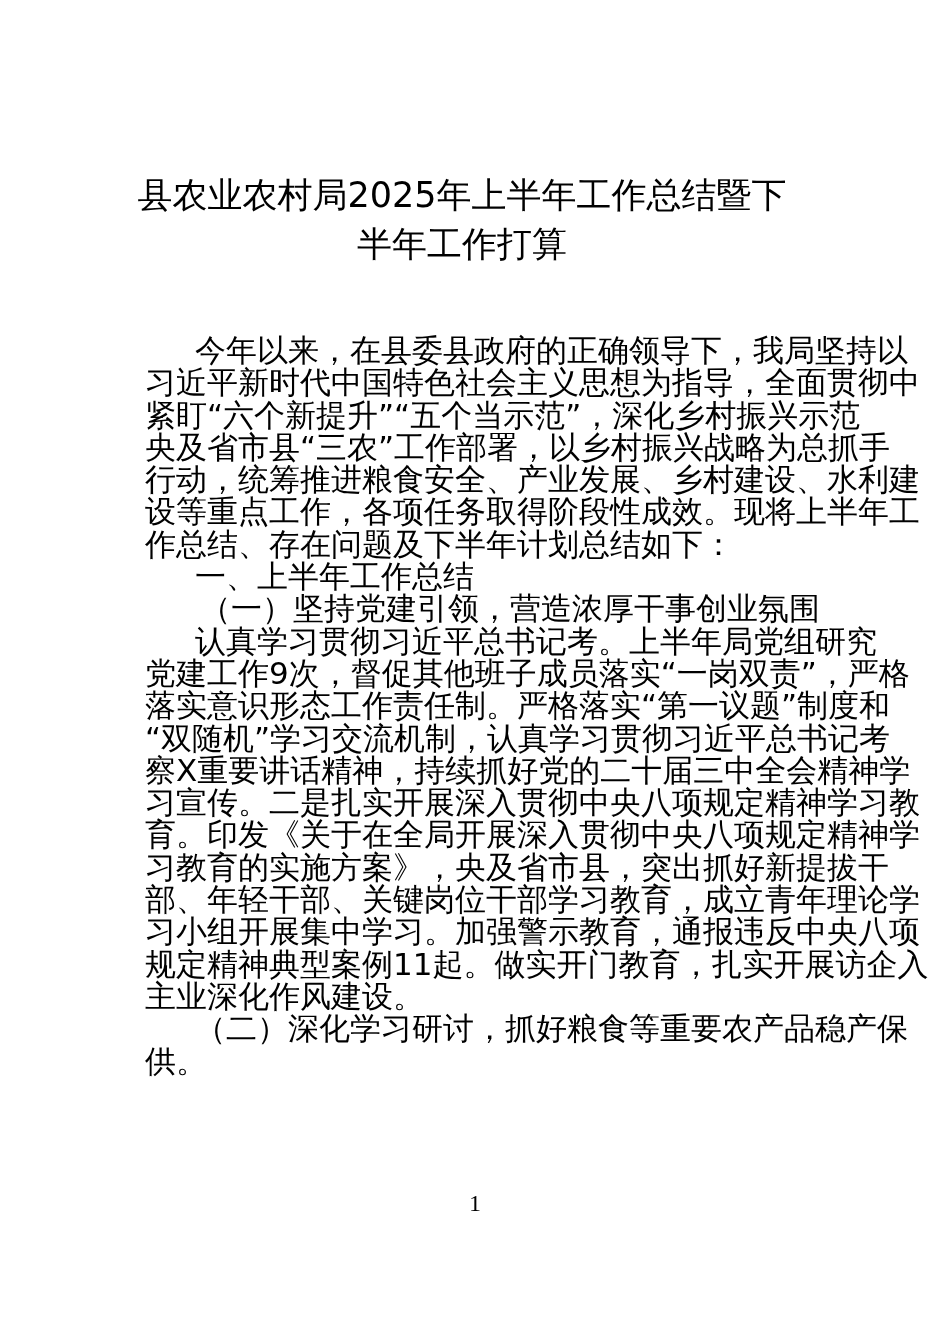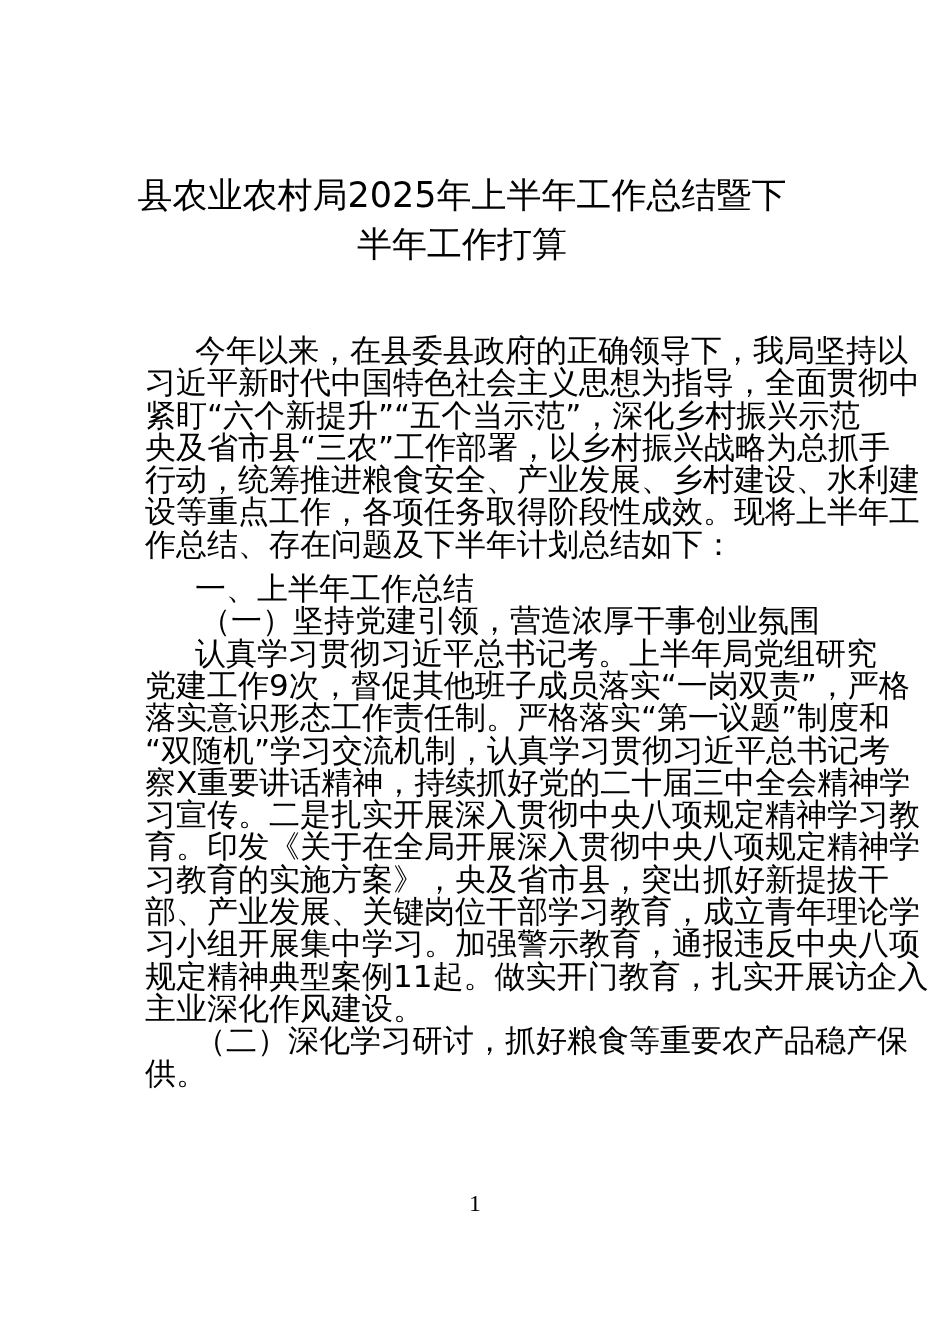--- a/index.html
+++ b/index.html
@@ -45,21 +45,21 @@
       height: 32.3px;
       line-height: 32px;
       font-size: 31px;
       white-space: nowrap;
       text-align: justify;
       text-align-last: justify;
       display: block;
     }
     .line.indent { padding-left: 50px; }
     .line.last { text-align-last: left; }
-    .line.heading-indent { padding-left: 50px; text-align-last: left; margin-top: 12px; }
+    .line.heading-indent { padding-left: 50px; text-align-last: left; }
     .line.sub-indent { padding-left: 55px; text-align-last: left; }
     .page-number {
       position: absolute;
       left: 0;
       width: 950px;
       top: 1188px;
       text-align: center;
       font-family: "Liberation Serif", "DejaVu Serif", serif;
       font-size: 24px;
       line-height: 30px;
@@ -83,21 +83,21 @@
     <span class="line heading-indent">一、上半年工作总结</span>
     <span class="line sub-indent">（一）坚持党建引领，营造浓厚干事创业氛围</span>
     <span class="line indent">认真学习贯彻习近平总书记考。上半年局党组研究</span>
     <span class="line">党建工作9次，督促其他班子成员落实“一岗双责”，严格</span>
     <span class="line">落实意识形态工作责任制。严格落实“第一议题”制度和</span>
     <span class="line">“双随机”学习交流机制，认真学习贯彻习近平总书记考</span>
     <span class="line">察X重要讲话精神，持续抓好党的二十届三中全会精神学</span>
     <span class="line">习宣传。二是扎实开展深入贯彻中央八项规定精神学习教</span>
     <span class="line">育。印发《关于在全局开展深入贯彻中央八项规定精神学</span>
     <span class="line">习教育的实施方案》，央及省市县，突出抓好新提拔干</span>
-    <span class="line">部、产业发展、关键岗位干部学习教育，成立青年理论学</span>
+    <span class="line">部、年轻干部、关键岗位干部学习教育，成立青年理论学</span>
     <span class="line">习小组开展集中学习。加强警示教育，通报违反中央八项</span>
     <span class="line">规定精神典型案例11起。做实开门教育，扎实开展访企入</span>
     <span class="line last">主业深化作风建设。</span>
     <span class="line indent">（二）深化学习研讨，抓好粮食等重要农产品稳产保</span>
     <span class="line last">供。</span>
   </div>
 
   <div class="page-number">1</div>
 </div>
 

